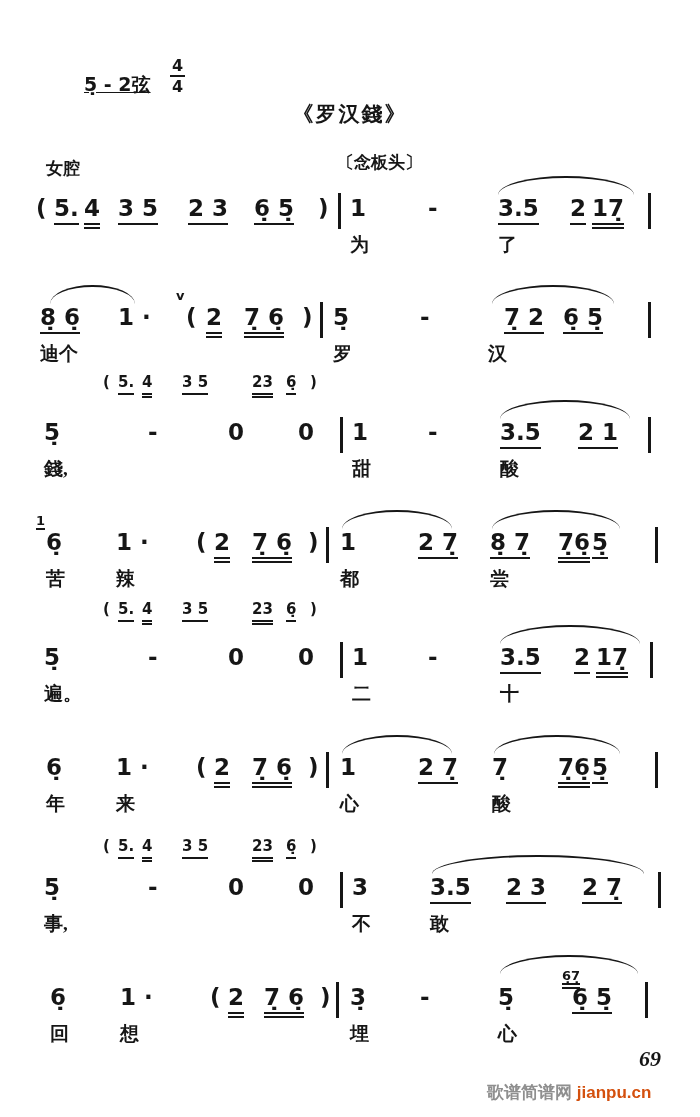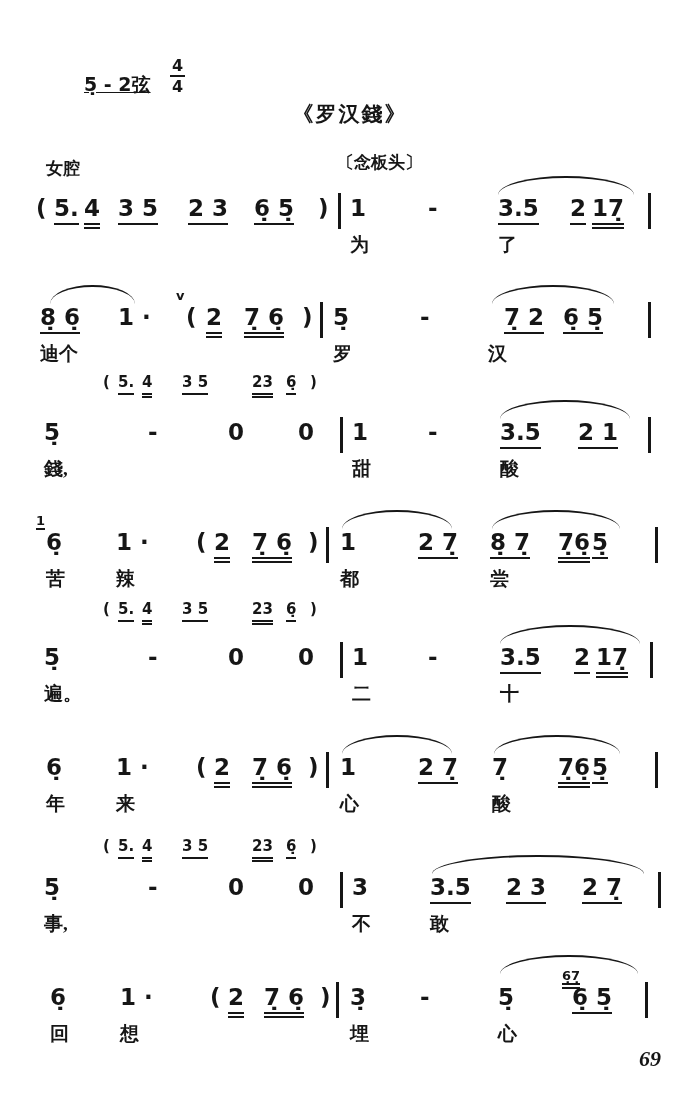--- a/index.html
+++ b/index.html
@@ -230,14 +230,15 @@
         <span class="cell" style="left: 420px;"><span class="tx">-</span></span>
         <span class="cell" style="left: 498px;"><span class="tx">5̣</span></span>
         <span class="lyric" style="left: 498px;">心</span>
         <span class="cell" style="left: 572px; text-decoration: underline;"><span class="sup"><span class="tx u2">6̣7̣</span></span><span class="tx u1">6̣ 5̣</span></span>
         <div class="bar" style="left: 645px;"></div>
       </div>
     </div>
 
   <div class="pagenum">69</div>
 
+  <div class="watermark"><span style="color: rgb(143, 143, 143);">歌谱简谱网 </span><span style="color: rgb(212, 80, 14);">jianpu.cn</span></div>
 
 </div>
 
 </body></html>

